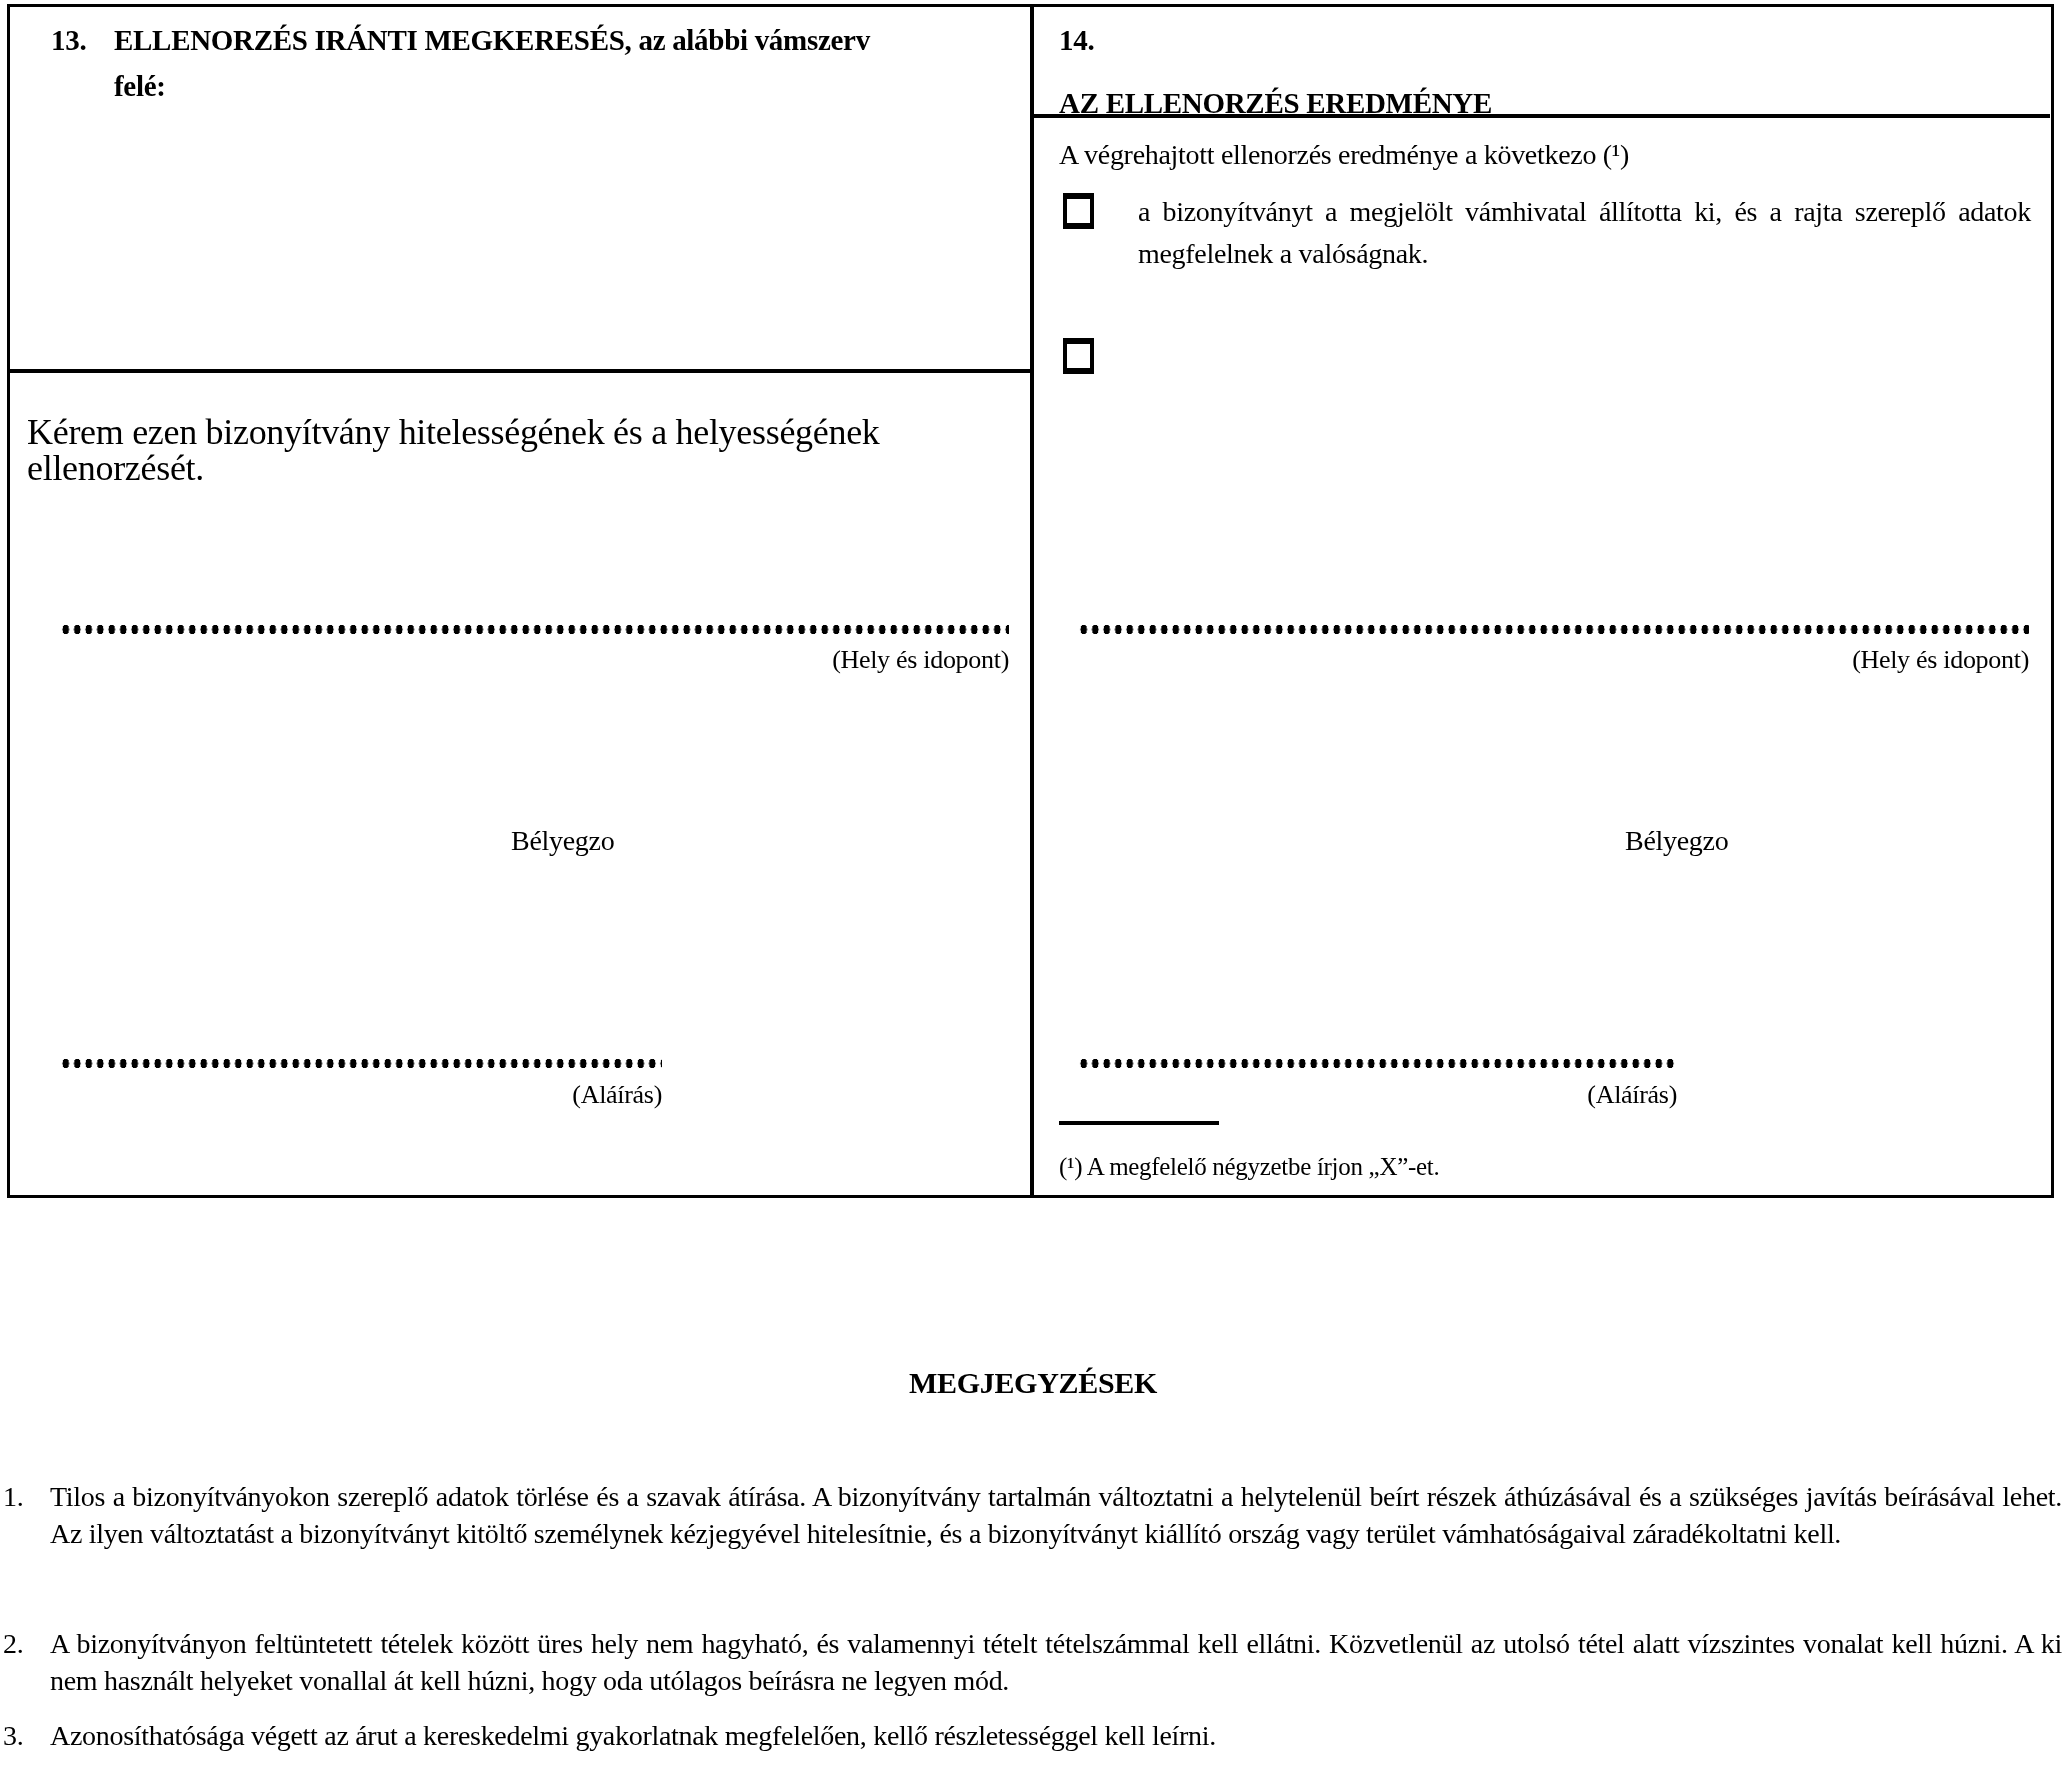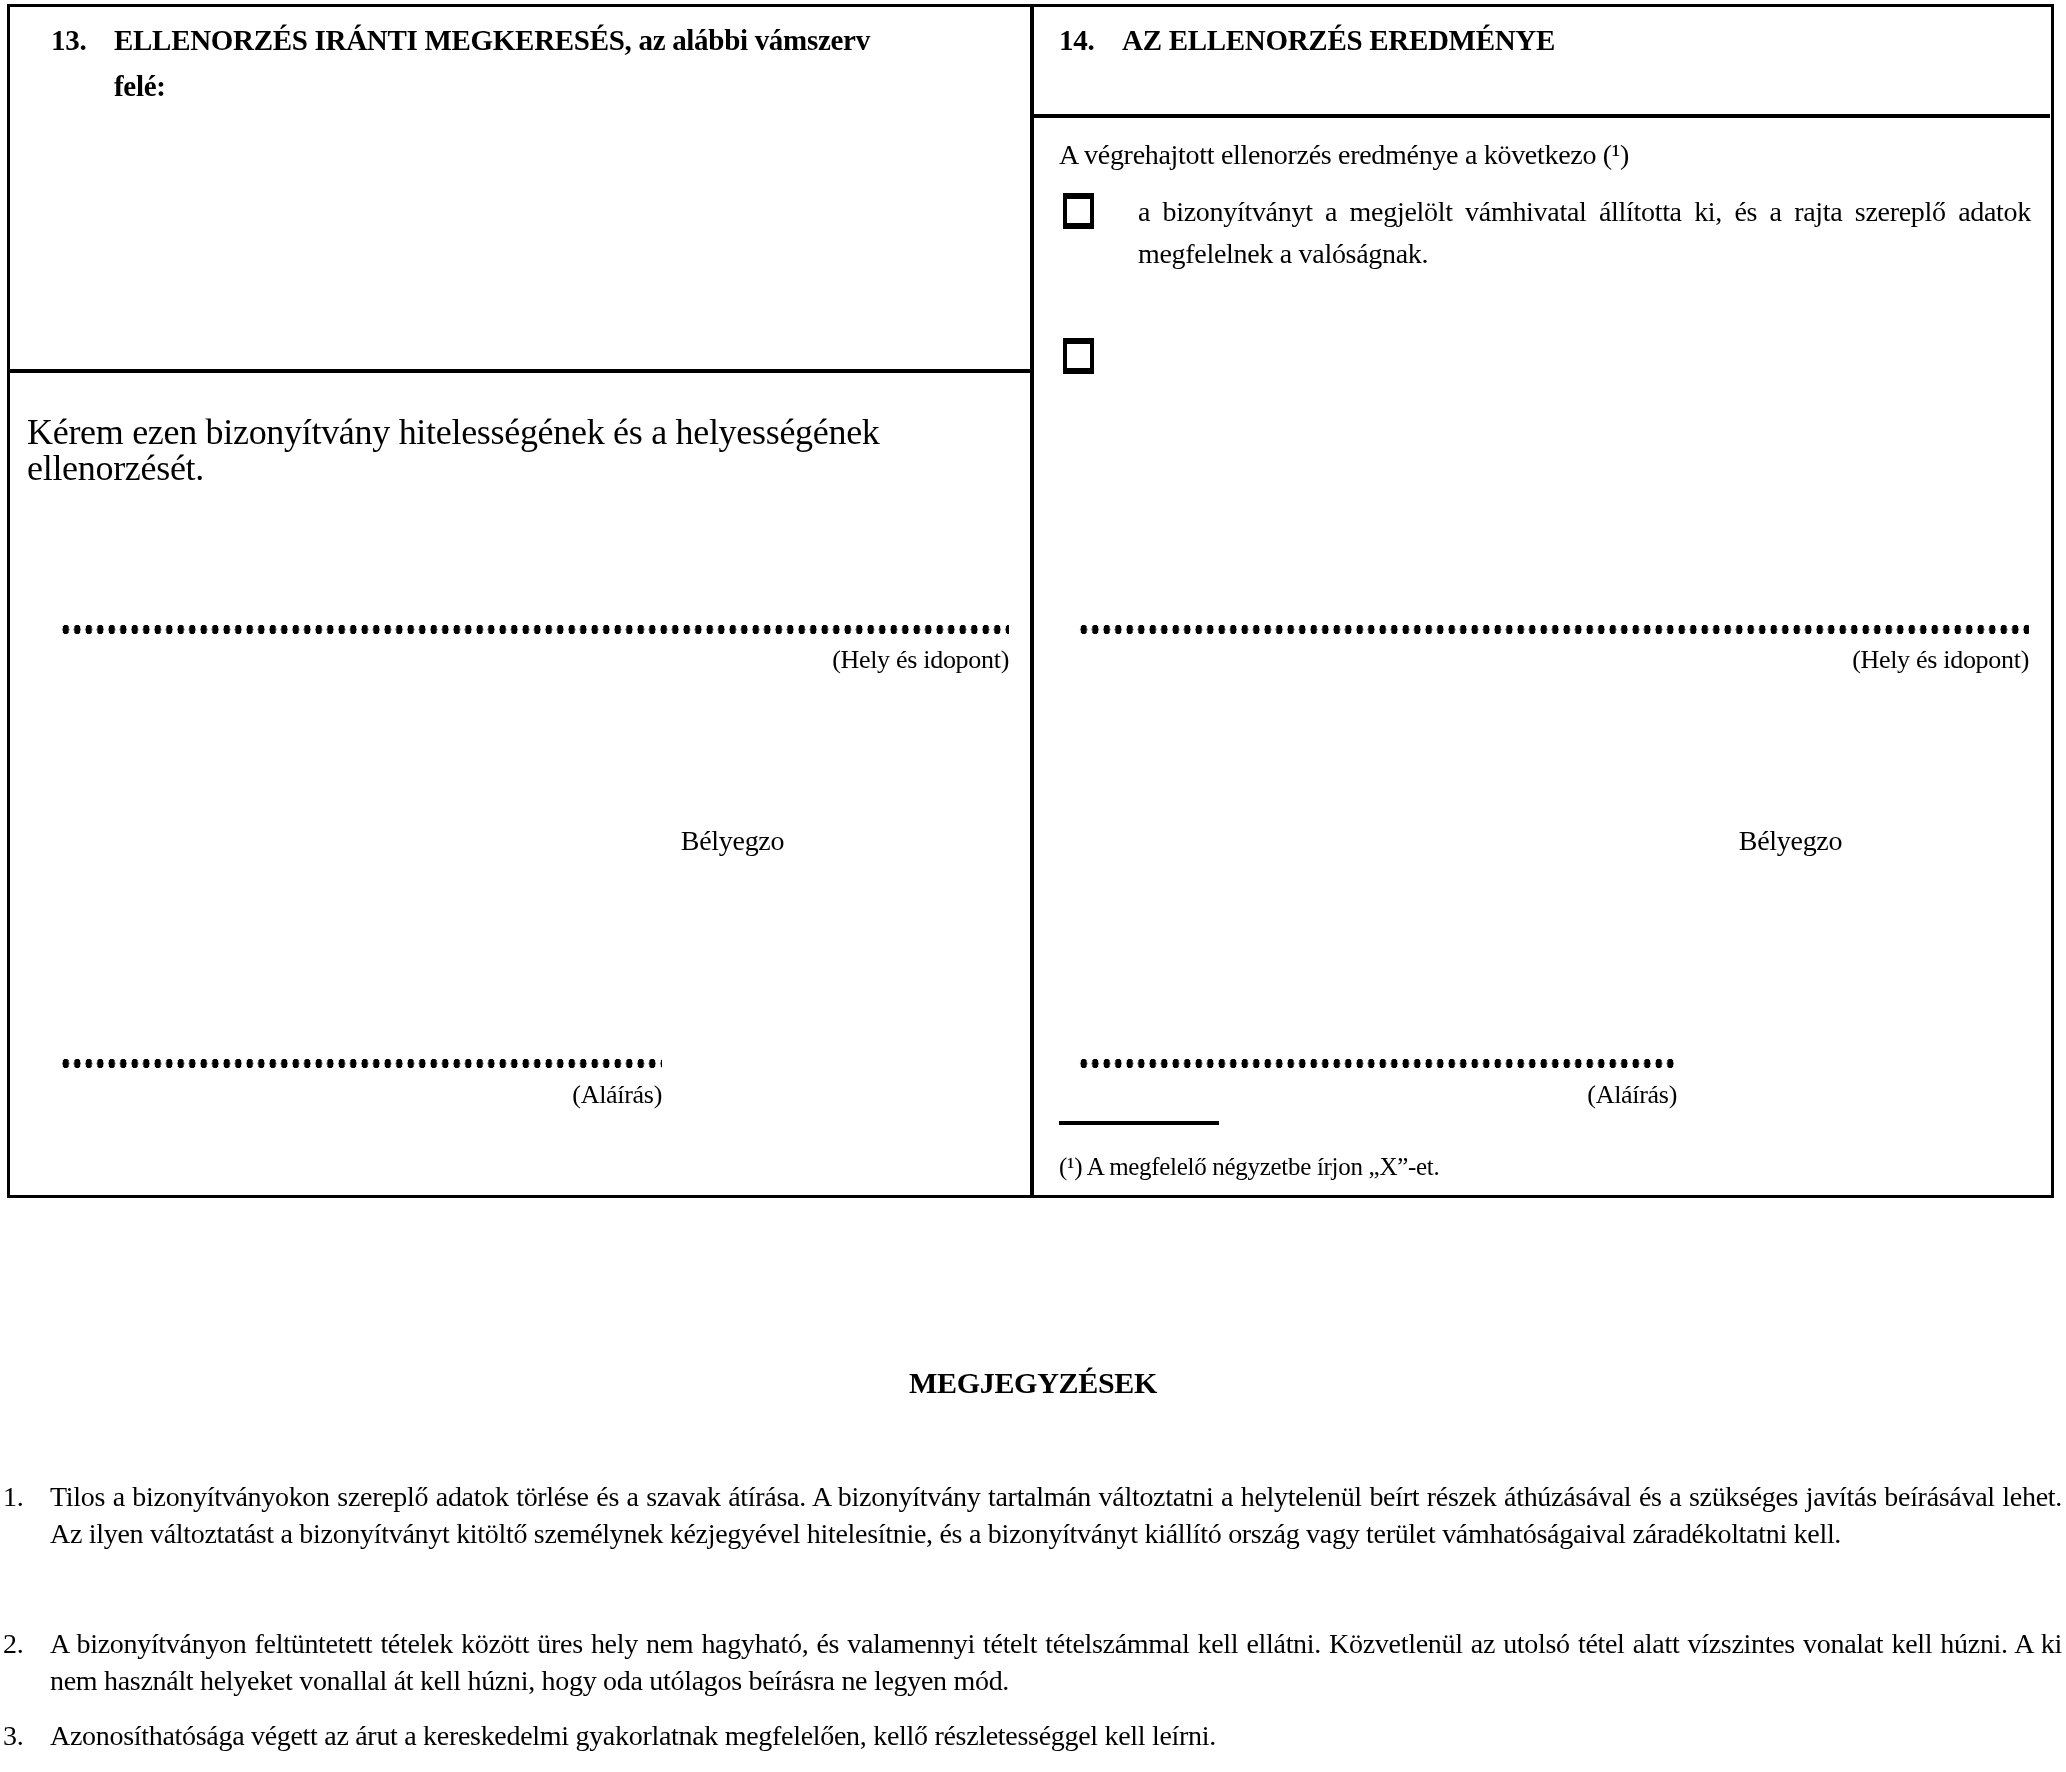--- a/index.html
+++ b/index.html
@@ -37,21 +37,21 @@
   .hline-left  { left: 0;      top: 362px; width: 1023px; }
   .hline-right { left: 1023px; top: 107px; width: 1017px; }
 
   .box-header {
     display: flex;
     font-weight: bold;
     font-size: 29px;
     line-height: 46px;
   }
   .hdr13 { left: 41px;   top: 10px; width: 863px; }
-  .hdr14 { left: 1049px; top: 10px; width: 953px; }
+  .hdr14 { left: 1049px; top: 10px; width: 953px; flex-direction: column; }
   .hdr-num { flex: 0 0 63px; }
   .hdr-title { flex: 1 1 auto; }
 
   .request-text {
     left: 17px; top: 407px; width: 983px;
     font-size: 36px; line-height: 36px;
   }
   .intro-text {
     left: 1049px; top: 130px; width: 978px;
     font-size: 28px; line-height: 36px;
@@ -91,21 +91,21 @@
     font-size: 26px; line-height: 32px;
     text-align: right;
   }
   .lbl-pd-left  { left: 50px;   top: 637px; width: 949px; }
   .lbl-pd-right { left: 1068px; top: 637px; width: 951px; }
   .lbl-sig-left  { left: 50px;   top: 1072px; width: 602px; }
   .lbl-sig-right { left: 1068px; top: 1072px; width: 599px; }
 
   .stamp-label {
     font-size: 28px; line-height: 35px;
-    text-align: center;
+    text-align: left;
   }
   .stamp-left  { left: 501px; top: 816px; width: 443px; }
   .stamp-right { left: 1615px; top: 816px; width: 331px; }
 
   .fn-rule { left: 1049px; top: 1114px; width: 160px; height: 4px; background: #000; }
   .footnote {
     left: 1049px; top: 1144px; width: 953px;
     font-size: 25px; line-height: 31px;
   }
 

